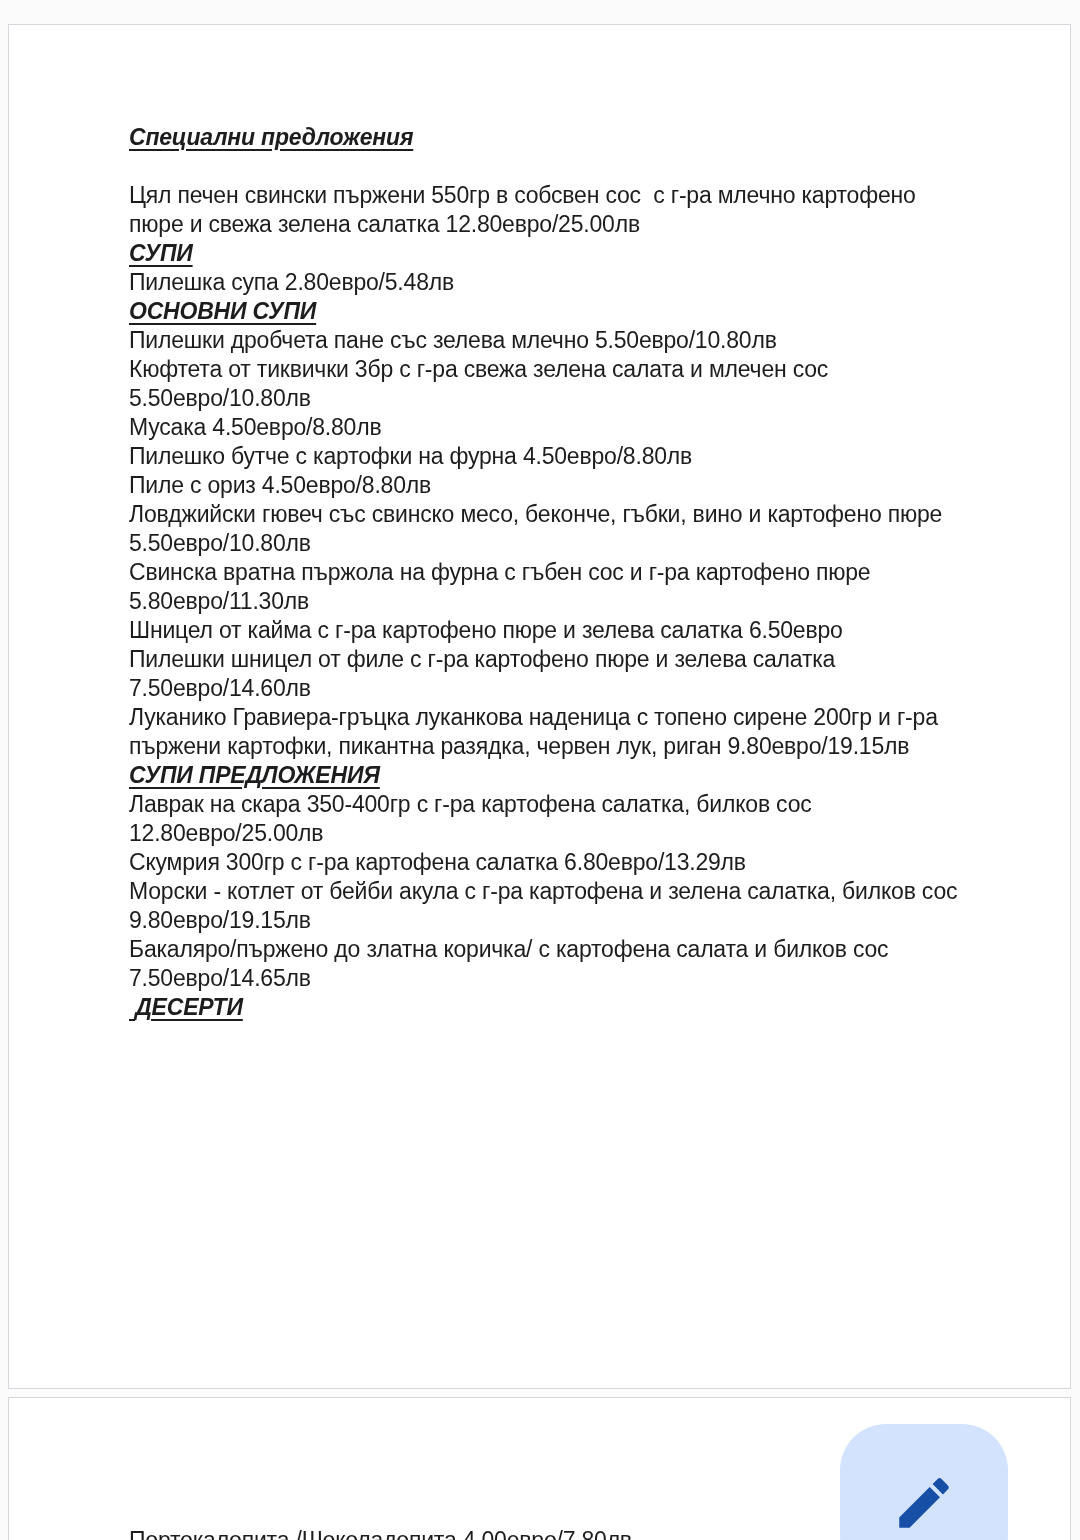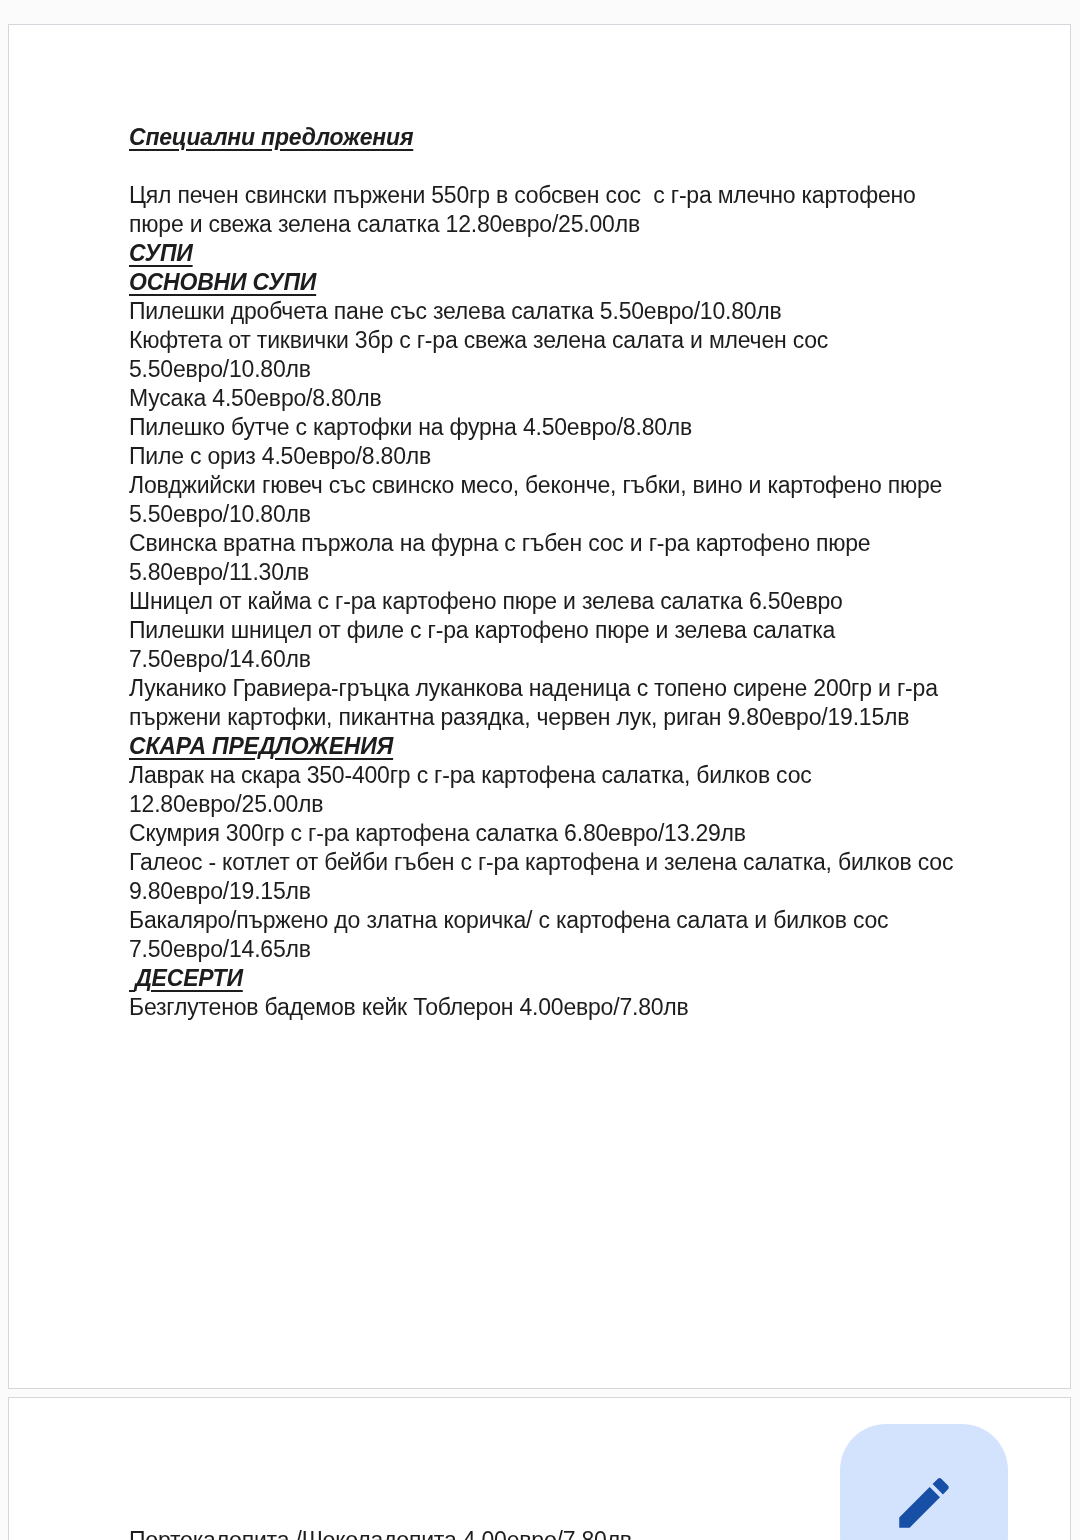--- a/index.html
+++ b/index.html
@@ -74,38 +74,38 @@
 <body>
 
 <div class="page">
 
   <section class="card card-main">
     <div class="menu">
         <p class="line heading">Специални предложения</p>
         <p class="line spacer"></p>
         <p class="line item">Цял печен свински пържени 550гр в собсвен сос  с г-ра млечно картофено пюре и свежа зелена салатка 12.80евро/25.00лв</p>
         <p class="line heading">СУПИ</p>
+        <p class="line item">Пилешка супа 2.80евро/5.48лв</p>
         <p class="line heading">ОСНОВНИ СУПИ</p>
-        <p class="line item">Пилешки дробчета пане със зелева салатка 5.50евро/10.80лв</p>
+        <p class="line item">Пилешки дробчета пане със зелева млечно 5.50евро/10.80лв</p>
         <p class="line item">Кюфтета от тиквички 3бр с г-ра свежа зелена салата и млечен сос 5.50евро/10.80лв</p>
         <p class="line item">Мусака 4.50евро/8.80лв</p>
         <p class="line item">Пилешко бутче с картофки на фурна 4.50евро/8.80лв</p>
         <p class="line item">Пиле с ориз 4.50евро/8.80лв</p>
         <p class="line item">Ловджийски гювеч със свинско месо, беконче, гъбки, вино и картофено пюре 5.50евро/10.80лв</p>
         <p class="line item">Свинска вратна пържола на фурна с гъбен сос и г-ра картофено пюре 5.80евро/11.30лв</p>
         <p class="line item">Шницел от кайма с г-ра картофено пюре и зелева салатка 6.50евро</p>
         <p class="line item">Пилешки шницел от филе с г-ра картофено пюре и зелева салатка 7.50евро/14.60лв</p>
         <p class="line item">Луканико Гравиера-гръцка луканкова наденица с топено сирене 200гр и г-ра пържени картофки, пикантна разядка, червен лук, риган 9.80евро/19.15лв</p>
-        <p class="line heading">СКАРА ПРЕДЛОЖЕНИЯ</p>
+        <p class="line heading">СУПИ ПРЕДЛОЖЕНИЯ</p>
         <p class="line item">Лаврак на скара 350-400гр с г-ра картофена салатка, билков сос 12.80евро/25.00лв</p>
         <p class="line item">Скумрия 300гр с г-ра картофена салатка 6.80евро/13.29лв</p>
-        <p class="line item">Галеос - котлет от бейби гъбен с г-ра картофена и зелена салатка, билков сос 9.80евро/19.15лв</p>
+        <p class="line item">Морски - котлет от бейби акула с г-ра картофена и зелена салатка, билков сос 9.80евро/19.15лв</p>
         <p class="line item">Бакаляро/пържено до златна коричка/ с картофена салата и билков сос 7.50евро/14.65лв</p>
         <p class="line heading"> ДЕСЕРТИ</p>
-        <p class="line item">Безглутенов бадемов кейк Тоблерон 4.00евро/7.80лв</p>
       </div>
   </section>
 
   <section class="card card-footer">
     <p class="line item">Портокалопита /Шоколадопита 4.00евро/7.80лв</p>
   </section>
 
   <button class="fab" aria-label="edit">
     <span>
       <svg width="66" height="66" viewBox="0 0 24 24" fill="currentColor" aria-hidden="true">

